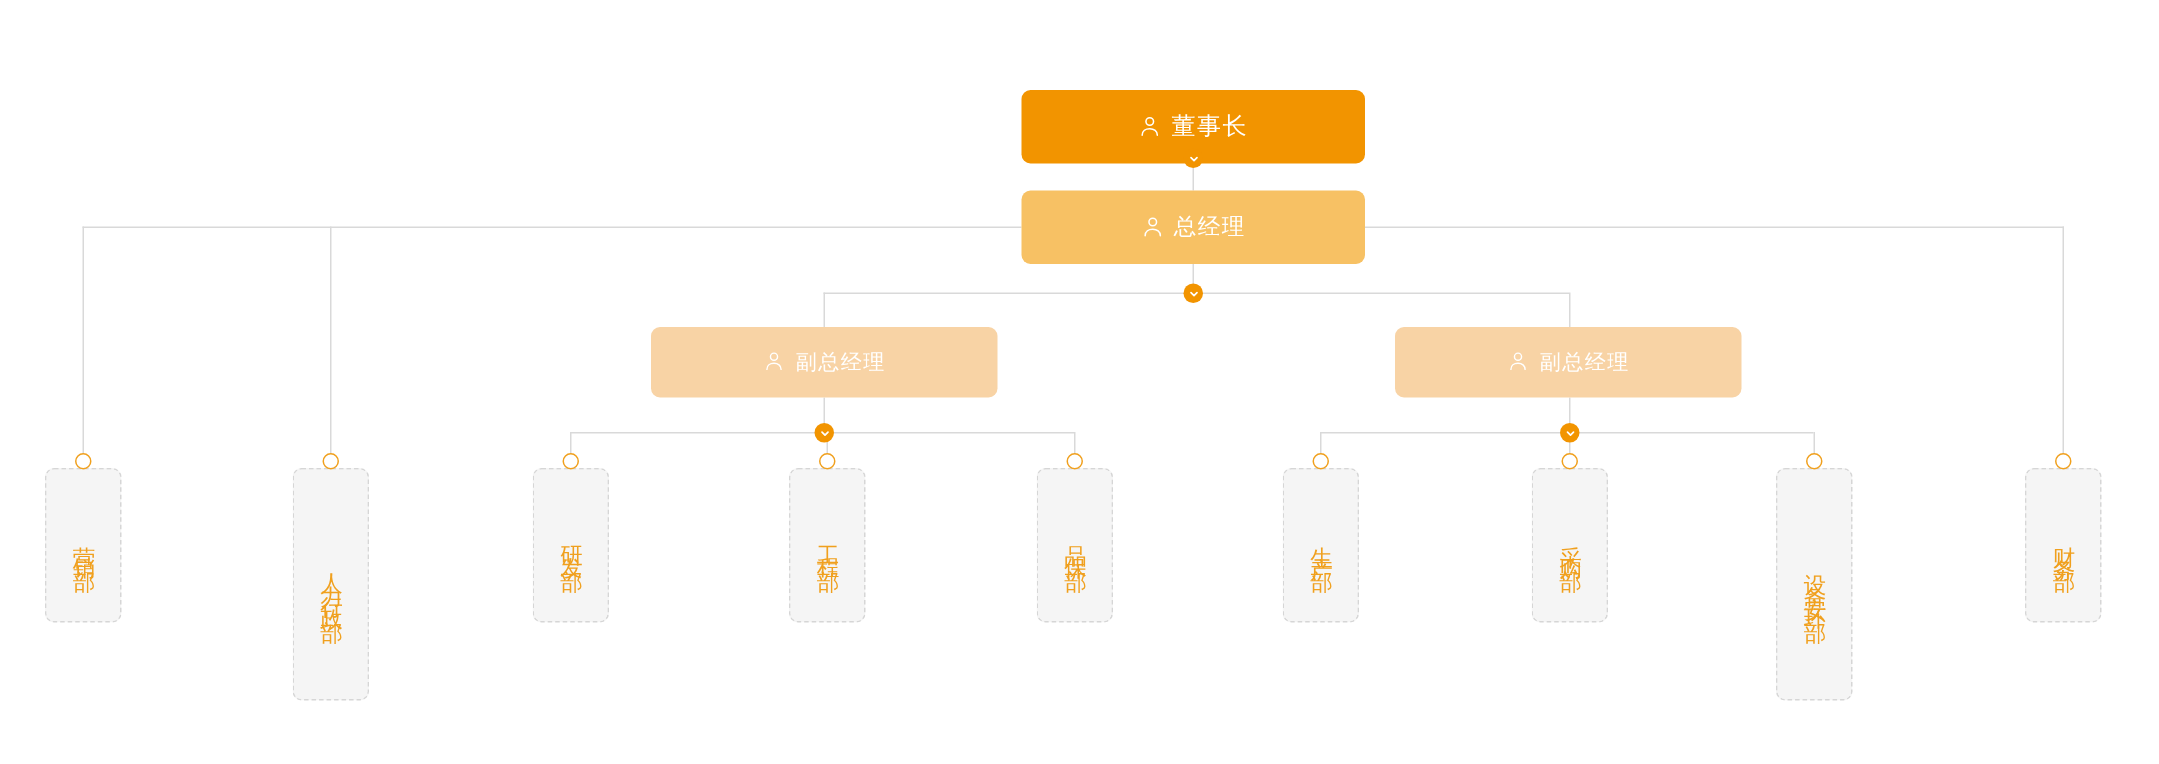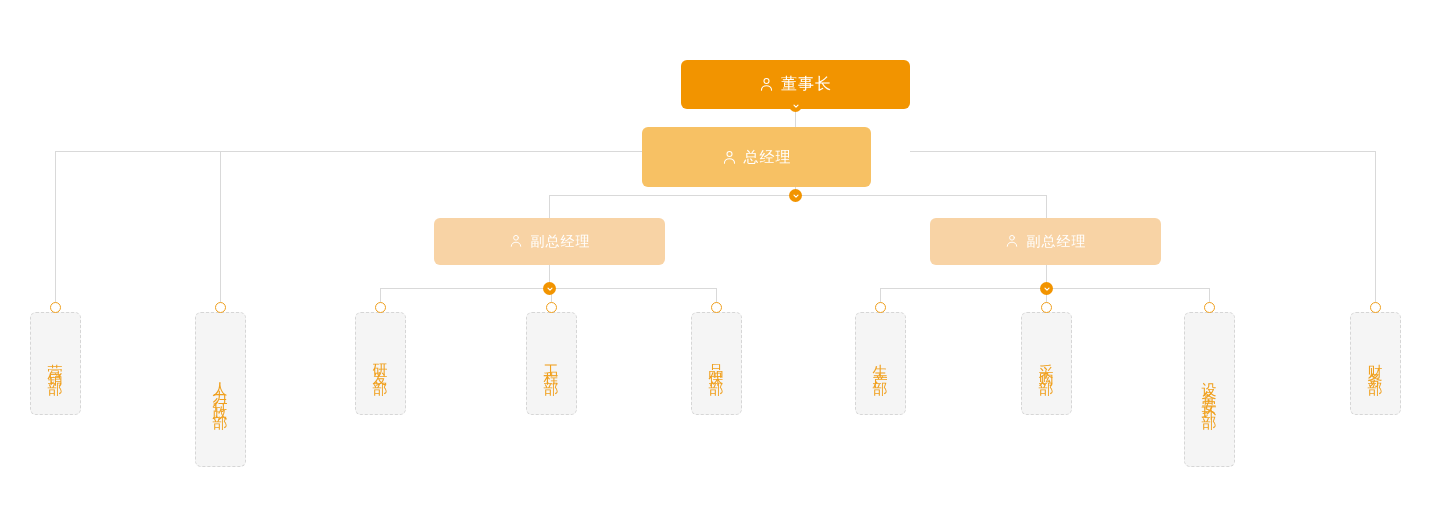--- a/index.html
+++ b/index.html
@@ -141,21 +141,21 @@
       <span class="person-icon">
         <svg viewBox="0 0 16 16" width="15" height="15" fill="none" stroke="#ffffff" stroke-width="1.1" stroke-linecap="round" stroke-linejoin="round">
           <circle cx="8" cy="4.3" r="2.7"></circle>
           <path d="M2.6 14c0-2.9 2.4-4.6 5.4-4.6s5.4 1.7 5.4 4.6"></path>
         </svg>
       </span>
       <span class="node-label">董事长</span>
     </span>
   </div>
 
-  <div class="node node-l1" style="left:642px;top:127px;width:229px;height:60px;font-family:Liberation Serif, serif;">
+  <div class="node node-l1" style="left:681px;top:127px;width:229px;height:49px;font-family:Liberation Serif, serif;">
     <span class="node-inner">
       <span class="person-icon">
         <svg viewBox="0 0 16 16" width="15" height="15" fill="none" stroke="#ffffff" stroke-width="1.1" stroke-linecap="round" stroke-linejoin="round">
           <circle cx="8" cy="4.3" r="2.7"></circle>
           <path d="M2.6 14c0-2.9 2.4-4.6 5.4-4.6s5.4 1.7 5.4 4.6"></path>
         </svg>
       </span>
       <span class="node-label">总经理</span>
     </span>
   </div>

